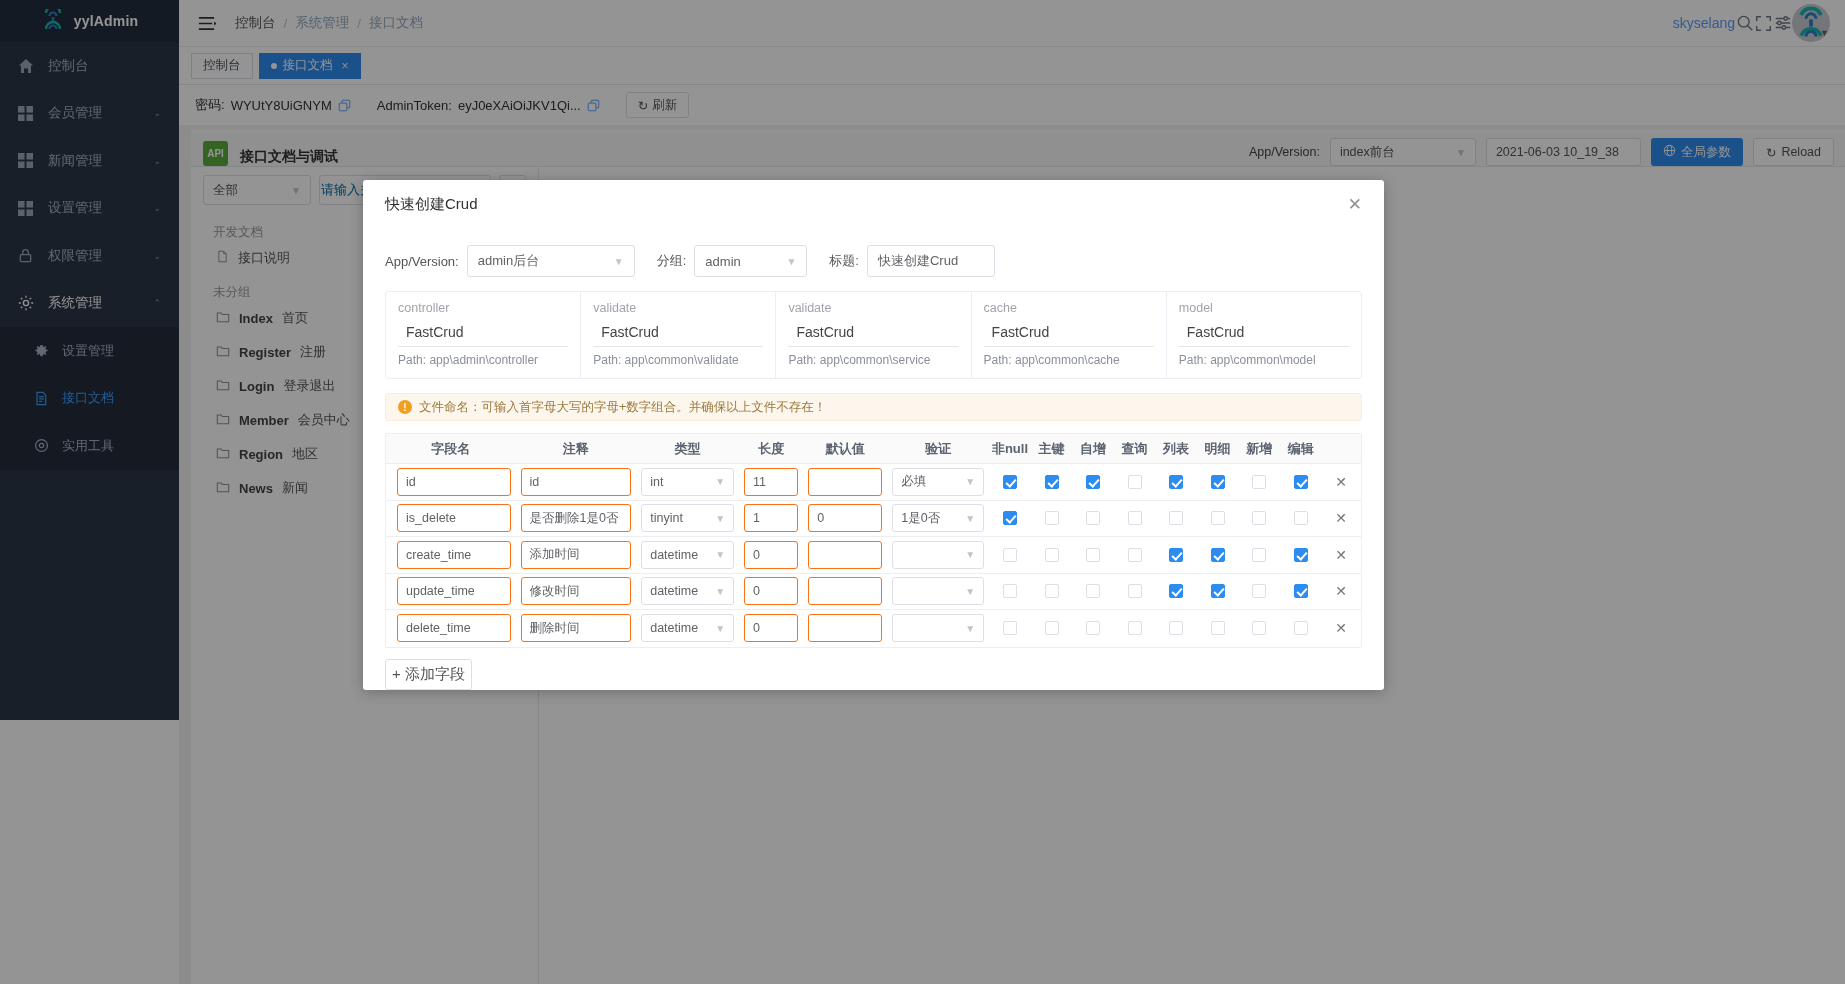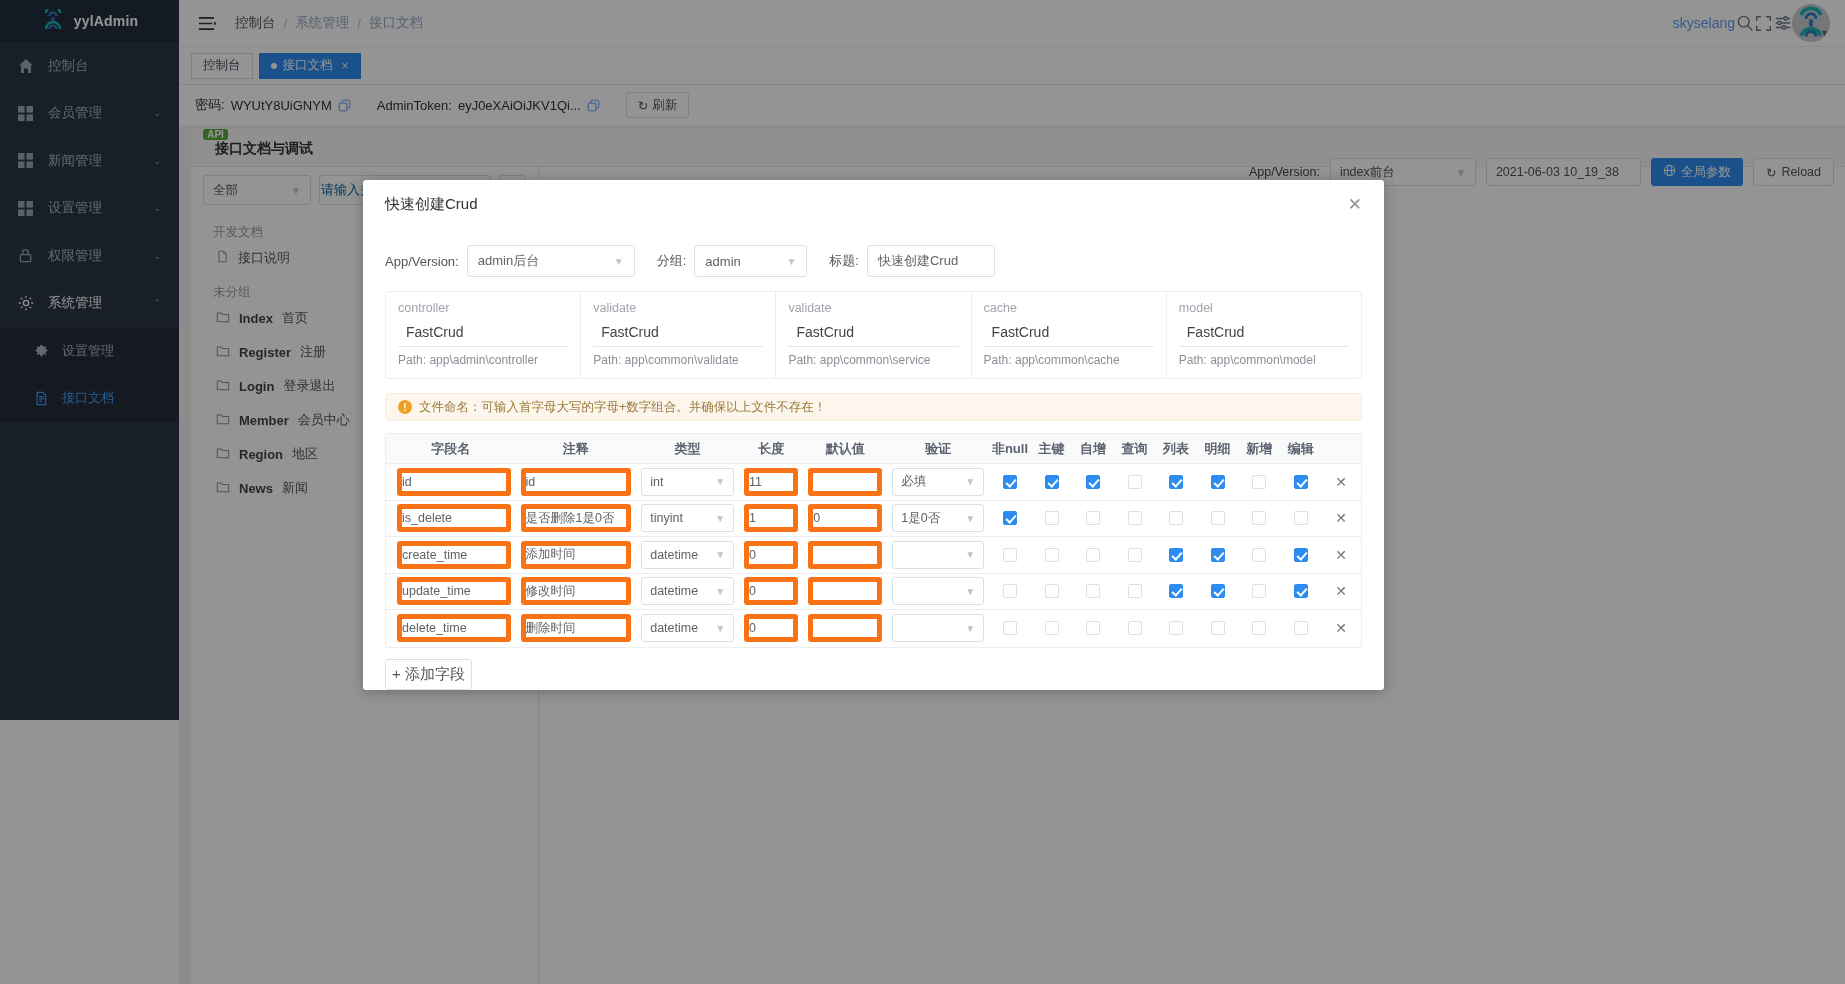--- a/index.html
+++ b/index.html
@@ -79,21 +79,21 @@
   #refresh-btn {
     height:26px; border:1px solid #dcdfe6; border-radius:3px; background:#fff;
     display:flex; align-items:center; gap:4px; padding:0 11px; font-size:12.5px;
     color:#555; cursor:pointer;
   }
 
   
   #apidoc { position:absolute; left:12px; top:129px; right:-1px; bottom:-1px; background:#fff; }
   #apidoc-head {
     height:38px; background:#f8f8f9; border-bottom:1px solid #e4e7ed;
-    display:flex; align-items:flex-start; padding:0 12px;flex-direction:column;
+    display:flex; align-items:flex-end; padding:0 12px;
   }
   #api-badge {
     width:25px; height:25px; background:#5aab3e; color:#fff; font-size:10px; font-weight:bold;
     display:flex; align-items:center; justify-content:center; border-radius:3px;
   }
   #apidoc-title { margin-left:12px; font-size:14px; font-weight:bold; color:#333; }
   #apidoc-head-right { margin-left:auto; display:flex; align-items:center; gap:10px; }
   .ctl-label { font-size:12.5px; color:#444; }
   .ctl-select {
     height:28px; border:1px solid #dcdfe6; border-radius:3px; background:#fff;
@@ -191,22 +191,22 @@
   .c-note  { width:122px; }
   .c-type  { width:104px; }
   .c-len   { width:65px; }
   .c-def   { width:85px; }
   .c-valid { width:103px; }
   .c-cb    { width:42px; display:flex; justify-content:center; }
   .c-act   { width:40px; display:flex; justify-content:center; }
   .thead .c-name { text-align:center; padding-left:0; }
 
   .cell-in {
-    height:28px; border:5px solid #f97316; border-radius:3px; background:#fff;
-    display:flex; align-items:center; padding:0 0; font-size:12.5px; color:#606266;
+    height:28px; border:1px solid #f97316; border-radius:3px; background:#fff;
+    display:flex; align-items:center; padding:0 8px; font-size:12.5px; color:#606266;
     margin:0 5px;
   }
   .cell-sel {
     height:28px; border:1px solid #dcdfe6; border-radius:3px; background:#fff;
     display:flex; align-items:center; justify-content:space-between; padding:0 8px;
     font-size:12.5px; color:#606266; margin:0 5px; cursor:pointer;
   }
   .cell-sel .ch { color:#c0c4cc; font-size:10px; }
   .cbx { width:14px; height:14px; border:1px solid #dcdfe6; border-radius:2px; background:#fff; cursor:pointer; }
   .cbx.on { background:#2d8cf0; border-color:#2d8cf0; position:relative; }
@@ -330,20 +330,29 @@
       <span class="lbl">设置管理</span>
     </div>
     <div class="side-sub active">
       <span class="ico">
         <svg width="15" height="15" viewBox="0 0 16 16" fill="none" stroke="currentColor" stroke-width="1.3">
             <path d="M3.2 1.5h6.3l3 3v10h-9.3z"></path>
             <path d="M5.4 6h5.2M5.4 8.5h5.2M5.4 11h3.4"></path>
           </svg>
       </span>
       <span class="lbl">接口文档</span>
+    </div>
+    <div class="side-sub">
+      <span class="ico">
+        <svg width="15" height="15" viewBox="0 0 16 16" fill="none" stroke="currentColor" stroke-width="1.3">
+            <circle cx="8" cy="8" r="6.3"></circle>
+            <circle cx="8" cy="8" r="2.3"></circle>
+          </svg>
+      </span>
+      <span class="lbl">实用工具</span>
     </div>
   </div>
 </div>
 
 <div id="main">
 
   <div id="topbar">
     <div id="hamburger">
       <svg width="19" height="19" viewBox="0 0 20 20" fill="none" stroke="#333" stroke-width="1.8">
         <path d="M2 4h16M2 10h14M2 16h16"></path>

